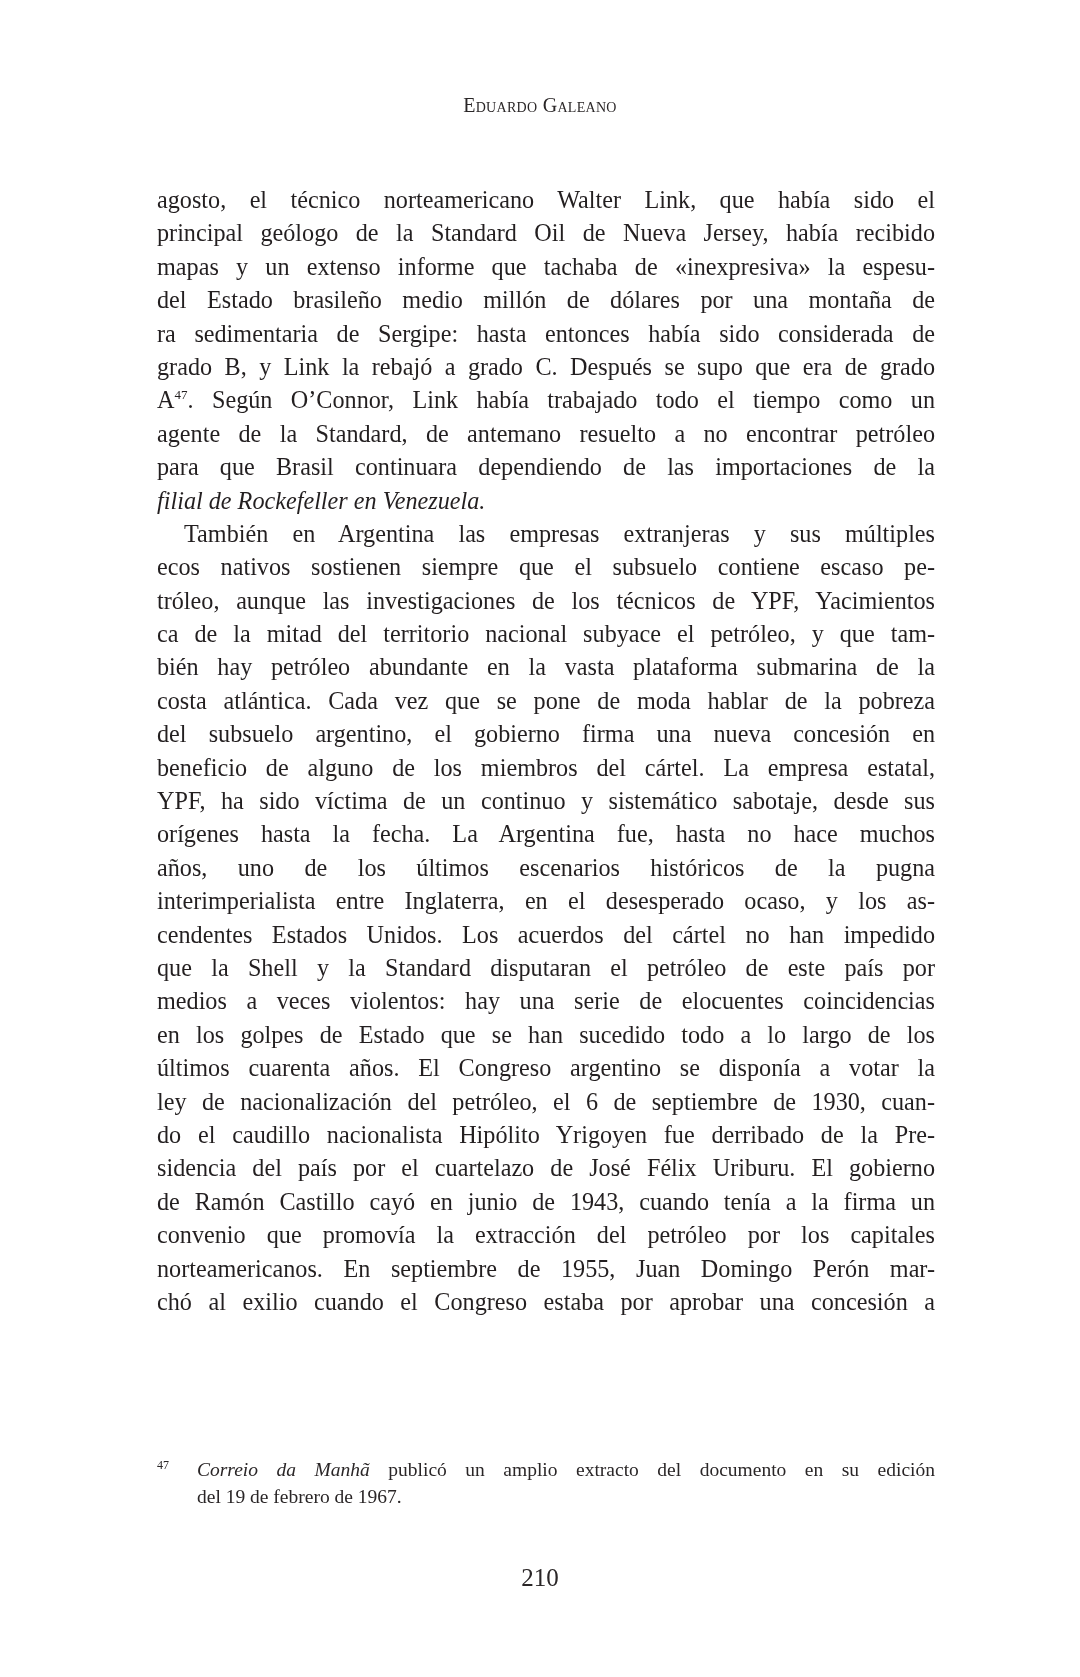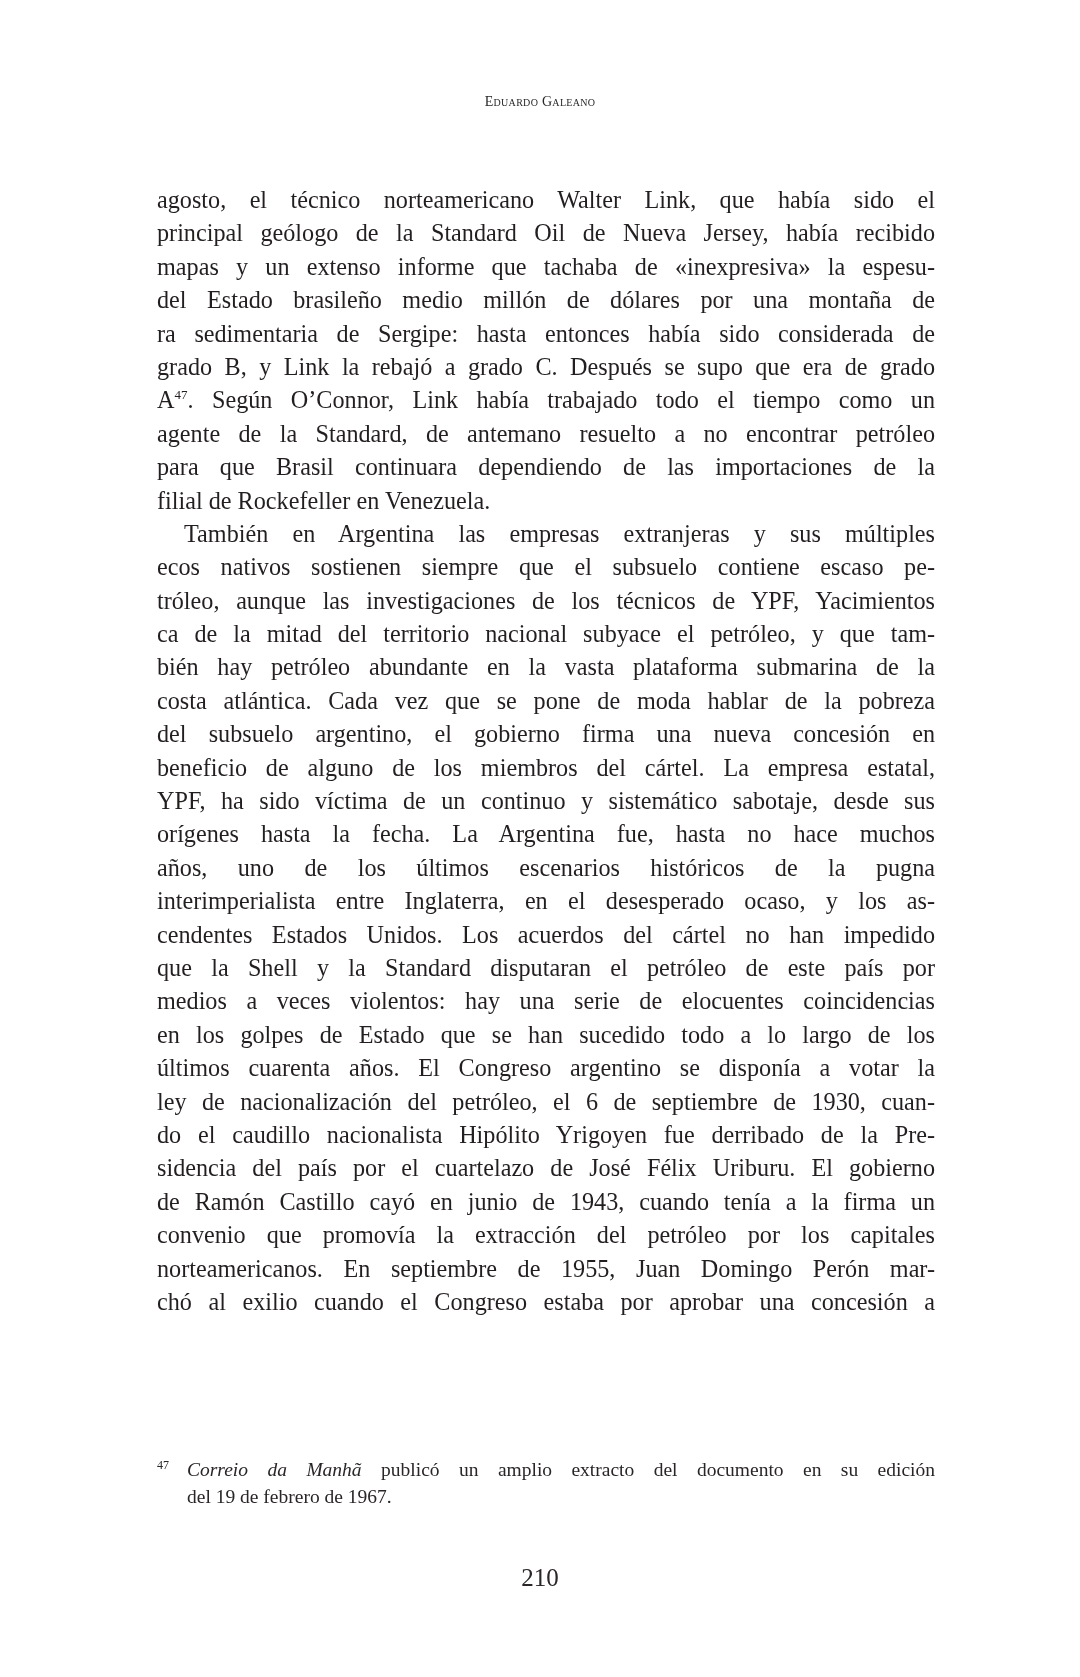--- a/index.html
+++ b/index.html
@@ -14,21 +14,21 @@
     overflow: hidden;
     font-family: "Liberation Serif", "DejaVu Serif", serif;
     color: #231f20;
   }
   .running-head {
     position: absolute;
     top: 94px;
     left: 0;
     width: 1080px;
     text-align: center;
-    font-size: 14px;
+    font-size: 20px;
     letter-spacing: 0.3px;
     font-variant: small-caps;
     color: #2a2627;
   }
   .body-text {
     position: absolute;
     top: 183px;
     left: 157px;
     width: 778px;
     font-size: 24.2px;
@@ -38,20 +38,21 @@
   .body-text .line {
     display: block;
     height: 33.4px;
     white-space: nowrap;
     text-align: justify;
     text-align-last: justify;
     overflow: visible;
   }
   .body-text .line.last {
     text-align-last: left;
+    font-style: italic;
   }
   .body-text .line.indent {
     text-indent: 27px;
   }
   .body-text sup {
     font-size: 13px;
     line-height: 0;
     vertical-align: 9px;
   }
   .footnote {
@@ -63,21 +64,21 @@
     line-height: 27px;
     color: #2a2627;
   }
   .footnote .fn-mark {
     position: absolute;
     left: 0;
     top: -4px;
     font-size: 12px;
   }
   .footnote .fn-body {
-    margin-left: 30px;
+    margin-left: 40px;
   }
   .footnote .fn-line {
     display: block;
     white-space: nowrap;
     text-align: justify;
     text-align-last: justify;
   }
   .footnote .fn-line.last {
     text-align-last: left;
   }

